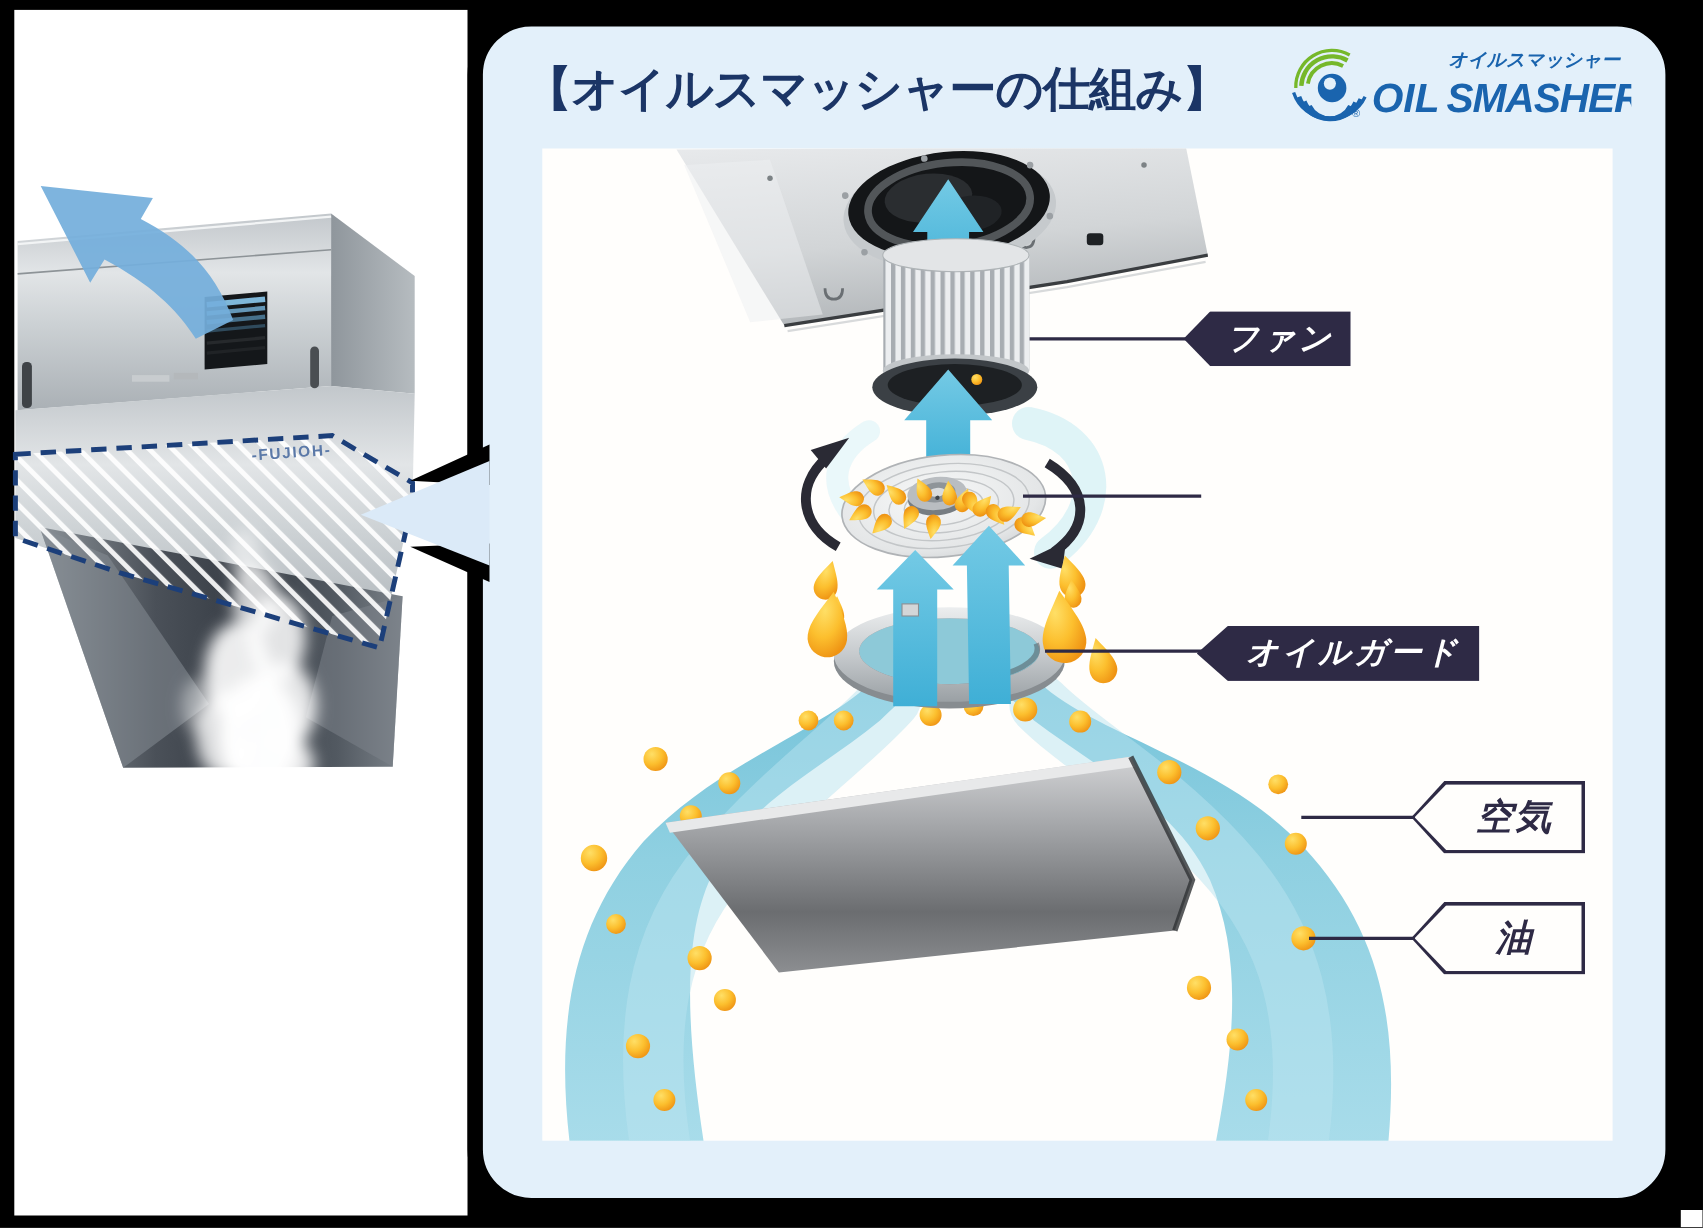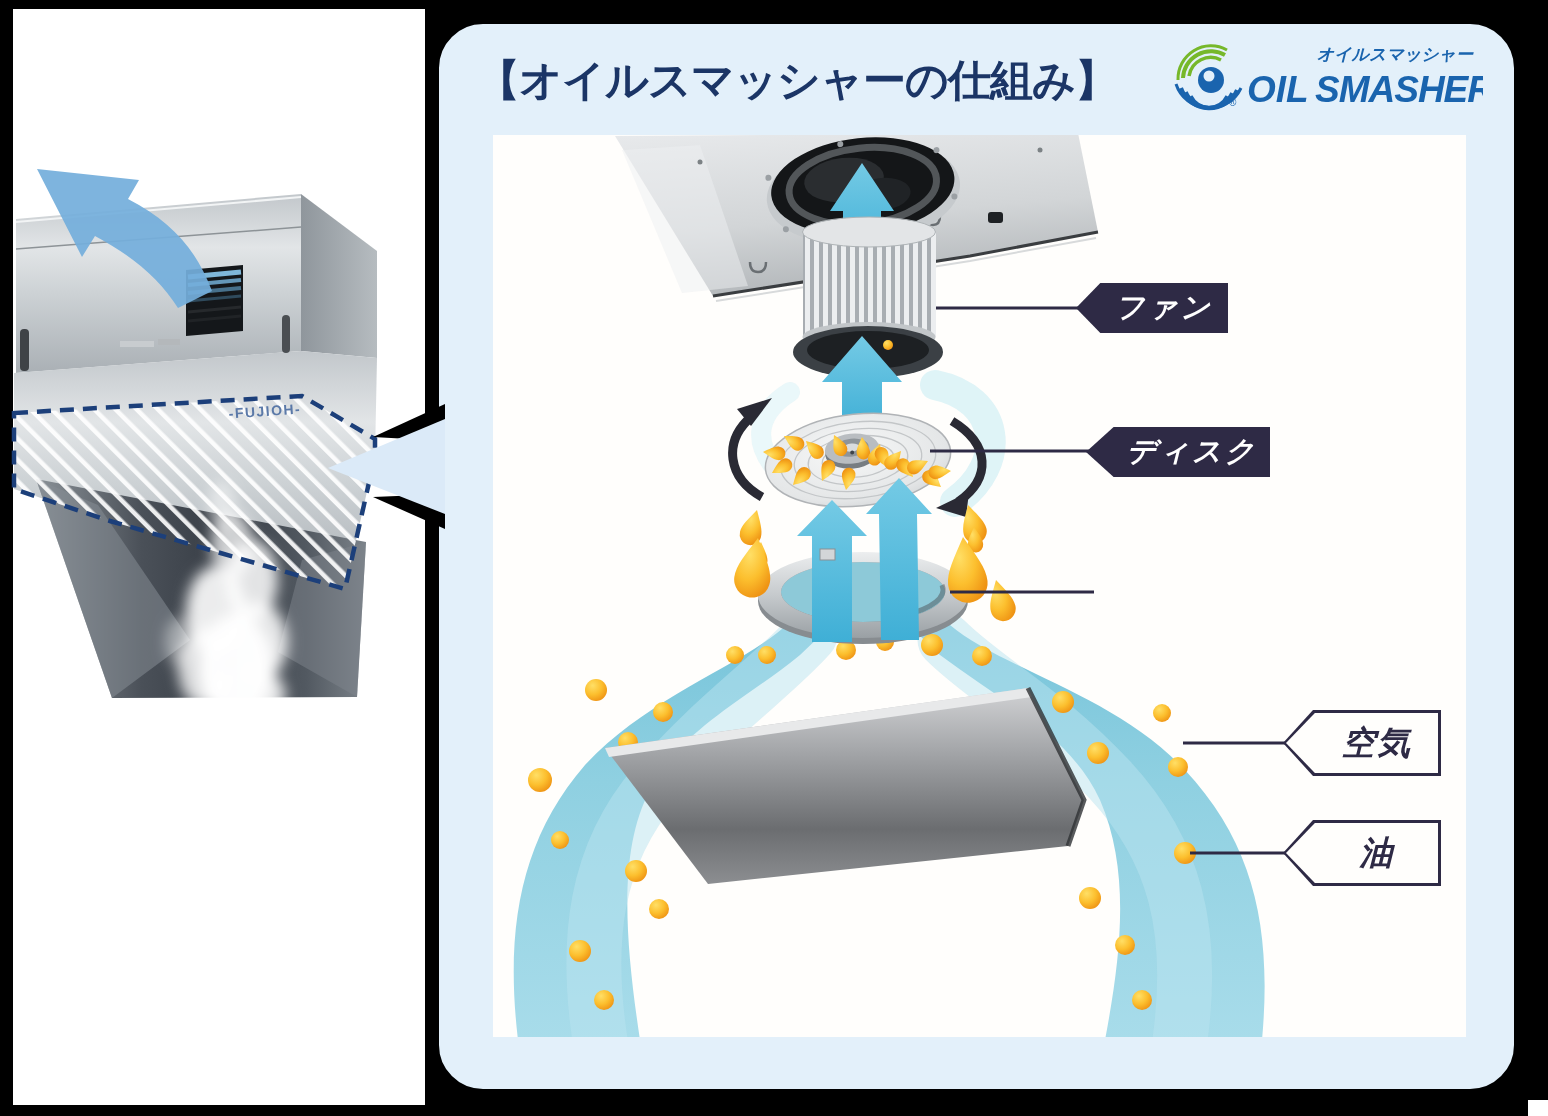--- a/index.html
+++ b/index.html
@@ -341,22 +341,22 @@
         <line x1="950" y1="592" x2="1094" y2="592"></line>
         <line x1="1183" y1="743" x2="1289" y2="743"></line>
         <line x1="1190" y1="853" x2="1289" y2="853"></line>
       </g>
     </g>
   </svg>
 
   <div class="tag tag-dark clip-fan" style="left:1076px;top:283px;width:152px;height:50px;padding-left:24px;box-sizing:border-box;">
     <span>ファン</span>
   </div>
-  <div class="tag tag-dark clip-disk" style="left:1086px;top:427px;width:184px;height:50px;padding-left:28px;box-sizing:border-box;">
-    <span>ディスク</span>
+  <div class="tag tag-dark clip-guard" style="left:1088px;top:569px;width:257px;height:50px;padding-left:28px;box-sizing:border-box;">
+    <span>オイルガード</span>
   </div>
   <div class="tag tag-white-outer clip-white" style="left:1283px;top:710px;width:158px;height:66px;">
     <div class="tag-white-inner clip-white"></div>
     <span class="tag-white-label" style="padding-left:30px;box-sizing:border-box;">空気</span>
   </div>
   <div class="tag tag-white-outer clip-white" style="left:1283px;top:820px;width:158px;height:66px;">
     <div class="tag-white-inner clip-white"></div>
     <span class="tag-white-label" style="padding-left:30px;box-sizing:border-box;">油</span>
   </div>
 

